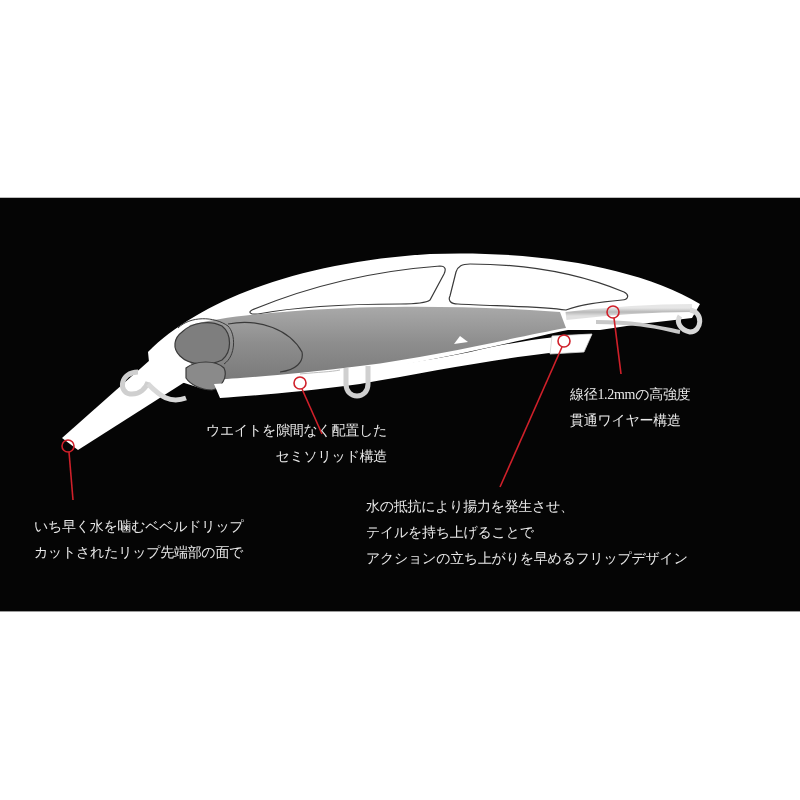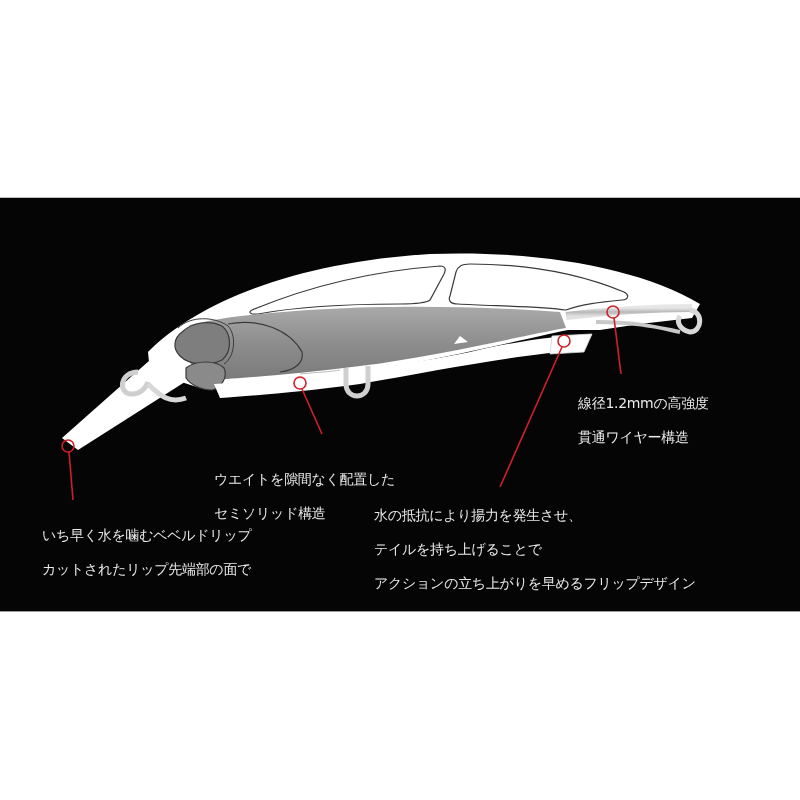--- a/index.html
+++ b/index.html
@@ -10,21 +10,21 @@
     .panel {
       position: absolute; left: 0; top: 197px; width: 800px; height: 413px;
       background: #050505;
       border-top: 1px solid #bdbdbd; border-bottom: 1px solid #9a9a9a;
     }
     svg.lure { position: absolute; left: 0; top: 0; width: 800px; height: 800px; }
     .label {
       position: absolute; color: #e9e9e9; font-size: 14px; line-height: 22px;
       letter-spacing: -0.3px; white-space: nowrap;
     }
-    .label div { margin: 12px; }
+    .label div { margin: 4px; font-family: Liberation Serif, serif; }
   </style>
 </head>
 <body>
 
 <div class="panel"></div>
 
 <svg class="lure" viewBox="0 0 800 800">
   <defs>
     <linearGradient id="weightGrad" x1="0" y1="0" x2="0" y2="1">
       <stop offset="0" stop-color="#a9a9a9"></stop>
@@ -104,21 +104,21 @@
     <circle cx="613" cy="312" r="6" fill="none" stroke="#d0202a" stroke-width="1.6"></circle>
     <line x1="614" y1="318" x2="621" y2="374" stroke="#d0202a" stroke-width="1.6"></line>
   </g>
 </svg>
 
 <div class="label" style="left:30px; top:512px;">
   <div>いち早く水を噛むベベルドリップ</div>
   <div>カットされたリップ先端部の面で</div>
 </div>
 
-<div class="label" style="left:202px; top:456px;">
+<div class="label" style="left:202px; top:416px;text-align:right;">
   <div>ウエイトを隙間なく配置した</div>
   <div>セミソリッド構造</div>
 </div>
 
 <div class="label" style="left:362px; top:492px;">
   <div>水の抵抗により揚力を発生させ、</div>
   <div>テイルを持ち上げることで</div>
   <div>アクションの立ち上がりを早めるフリップデザイン</div>
 </div>
 

